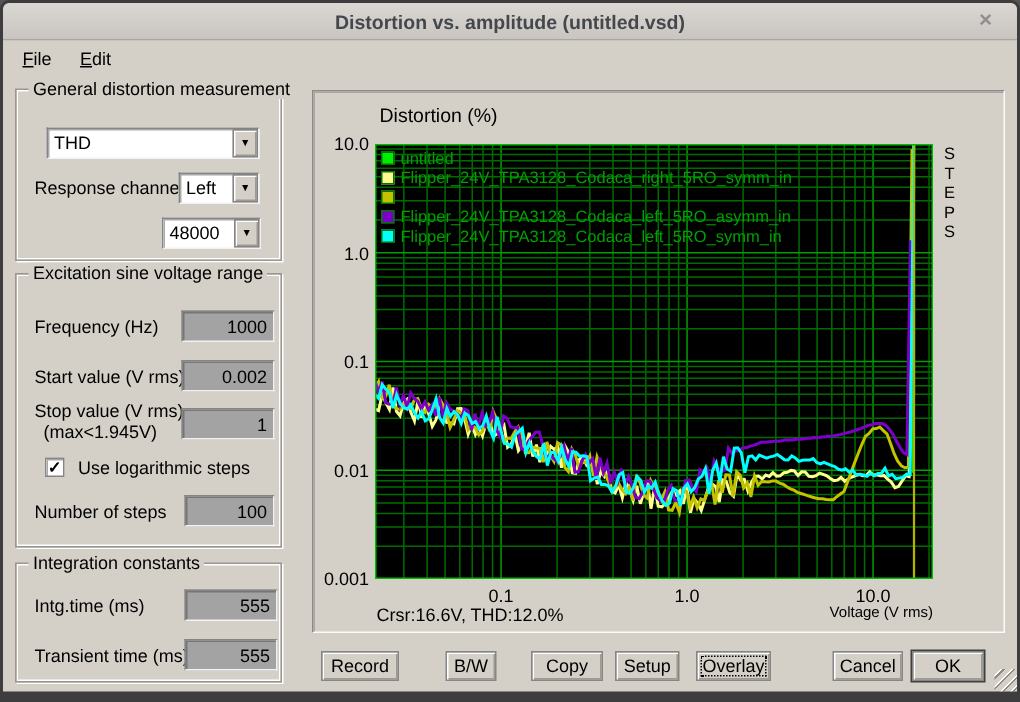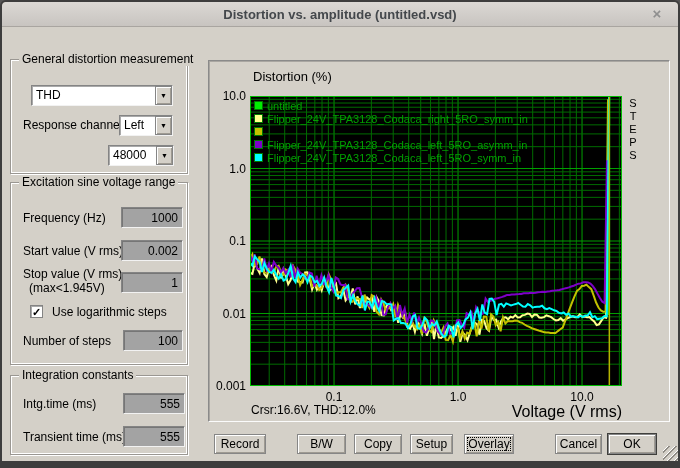--- a/index.html
+++ b/index.html
@@ -42,21 +42,21 @@
   .chart-title{position:absolute;left:44px;top:8px;font-size:13px;}
   .plot{position:absolute;left:41px;top:35px;width:372px;height:290px;background:#000;}
   .plot svg{position:absolute;left:0;top:0;}
   .legend{position:absolute;left:4px;top:3px;}
   .legend-row{display:flex;align-items:center;height:13px;}
   .legend-swatch{width:9px;height:9px;margin-right:4px;border:1px solid #007800;}
   .legend-label{color:#00a000;font-size:11px;white-space:nowrap;}
   .ytick{position:absolute;width:37px;text-align:right;left:0;font-size:12px;}
   .xtick{position:absolute;width:44px;text-align:center;font-size:12px;top:329px;}
   .cursor-readout{position:absolute;left:42px;top:342px;font-size:12px;}
-  .x-axis-label{position:absolute;left:253px;width:160px;text-align:right;top:342px;font-size:16px;}
+  .x-axis-label{position:absolute;left:253px;width:160px;text-align:right;top:342px;font-size:10px;}
   .steps-label{position:absolute;left:418px;top:36px;width:12px;text-align:center;
     font-size:11px;line-height:13px;color:#000;}
 
   
   .btn{position:absolute;height:20px;background:#d4d0c8;border:1px solid #868686;
     box-shadow:inset 1px 1px 0 #ffffff,inset -1px -1px 0 #9e9a92;
     font:12px "Liberation Sans",sans-serif;text-align:center;padding-top:2px;}
   .btn.focused{outline:1px dotted #000;outline-offset:-4px;}
   .btn.default{box-shadow:0 0 0 1px #3f3f3c,inset 1px 1px 0 #ffffff,inset -1px -1px 0 #9e9a92;}
   .resize-grip{position:absolute;right:0;bottom:0;width:15px;height:15px;
@@ -64,20 +64,24 @@
 </style>
 </head>
 <body>
 
 <div class="window">
   <div class="titlebar">
     <span class="title">Distortion vs. amplitude (untitled.vsd)</span>
     <span class="close-btn">×</span>
   </div>
 
+  <div class="menubar">
+    <span class="menu-item"><u>F</u>ile</span>
+    <span class="menu-item"><u>E</u>dit</span>
+  </div>
 
   <div class="groupbox" style="left:8px;top:57px;width:178px;height:115px;">
     <span class="grouplabel">General distortion measurement</span>
     <div class="combo sunken" style="left:20px;top:25px;width:142px;height:21px;">
       <span class="val">THD</span>
       <span class="drop">▼</span>
     </div>
     <span class="lbl" style="left:12px;top:58px;">Response channel</span>
     <div class="combo sunken" style="left:108px;top:55px;width:54px;height:21px;">
       <span class="val">Left</span>
@@ -228,21 +232,21 @@
           </div>
           <div class="legend-row">
             <span class="legend-swatch" style="background: rgb(0, 255, 255);"></span>
             <span class="legend-label">Flipper_24V_TPA3128_Codaca_left_5RO_symm_in</span>
           </div>
         </div>
     </div>
   </div>
 
   <div class="btn" style="left:212px;top:432px;width:52px;">Record</div>
-  <div class="btn" style="left:295px;top:432px;width:49px;">B/W</div>
+  <div class="btn" style="left:295px;top:432px;width:34px;">B/W</div>
   <div class="btn" style="left:352px;top:432px;width:48px;">Copy</div>
   <div class="btn" style="left:408px;top:432px;width:43px;">Setup</div>
   <div class="btn focused" style="left:462px;top:432px;width:50px;">Overlay</div>
   <div class="btn" style="left:553px;top:432px;width:47px;">Cancel</div>
   <div class="btn default" style="left:606px;top:432px;width:48px;">OK</div>
 
   <div class="resize-grip"></div>
 </div>
 
 </body></html>

